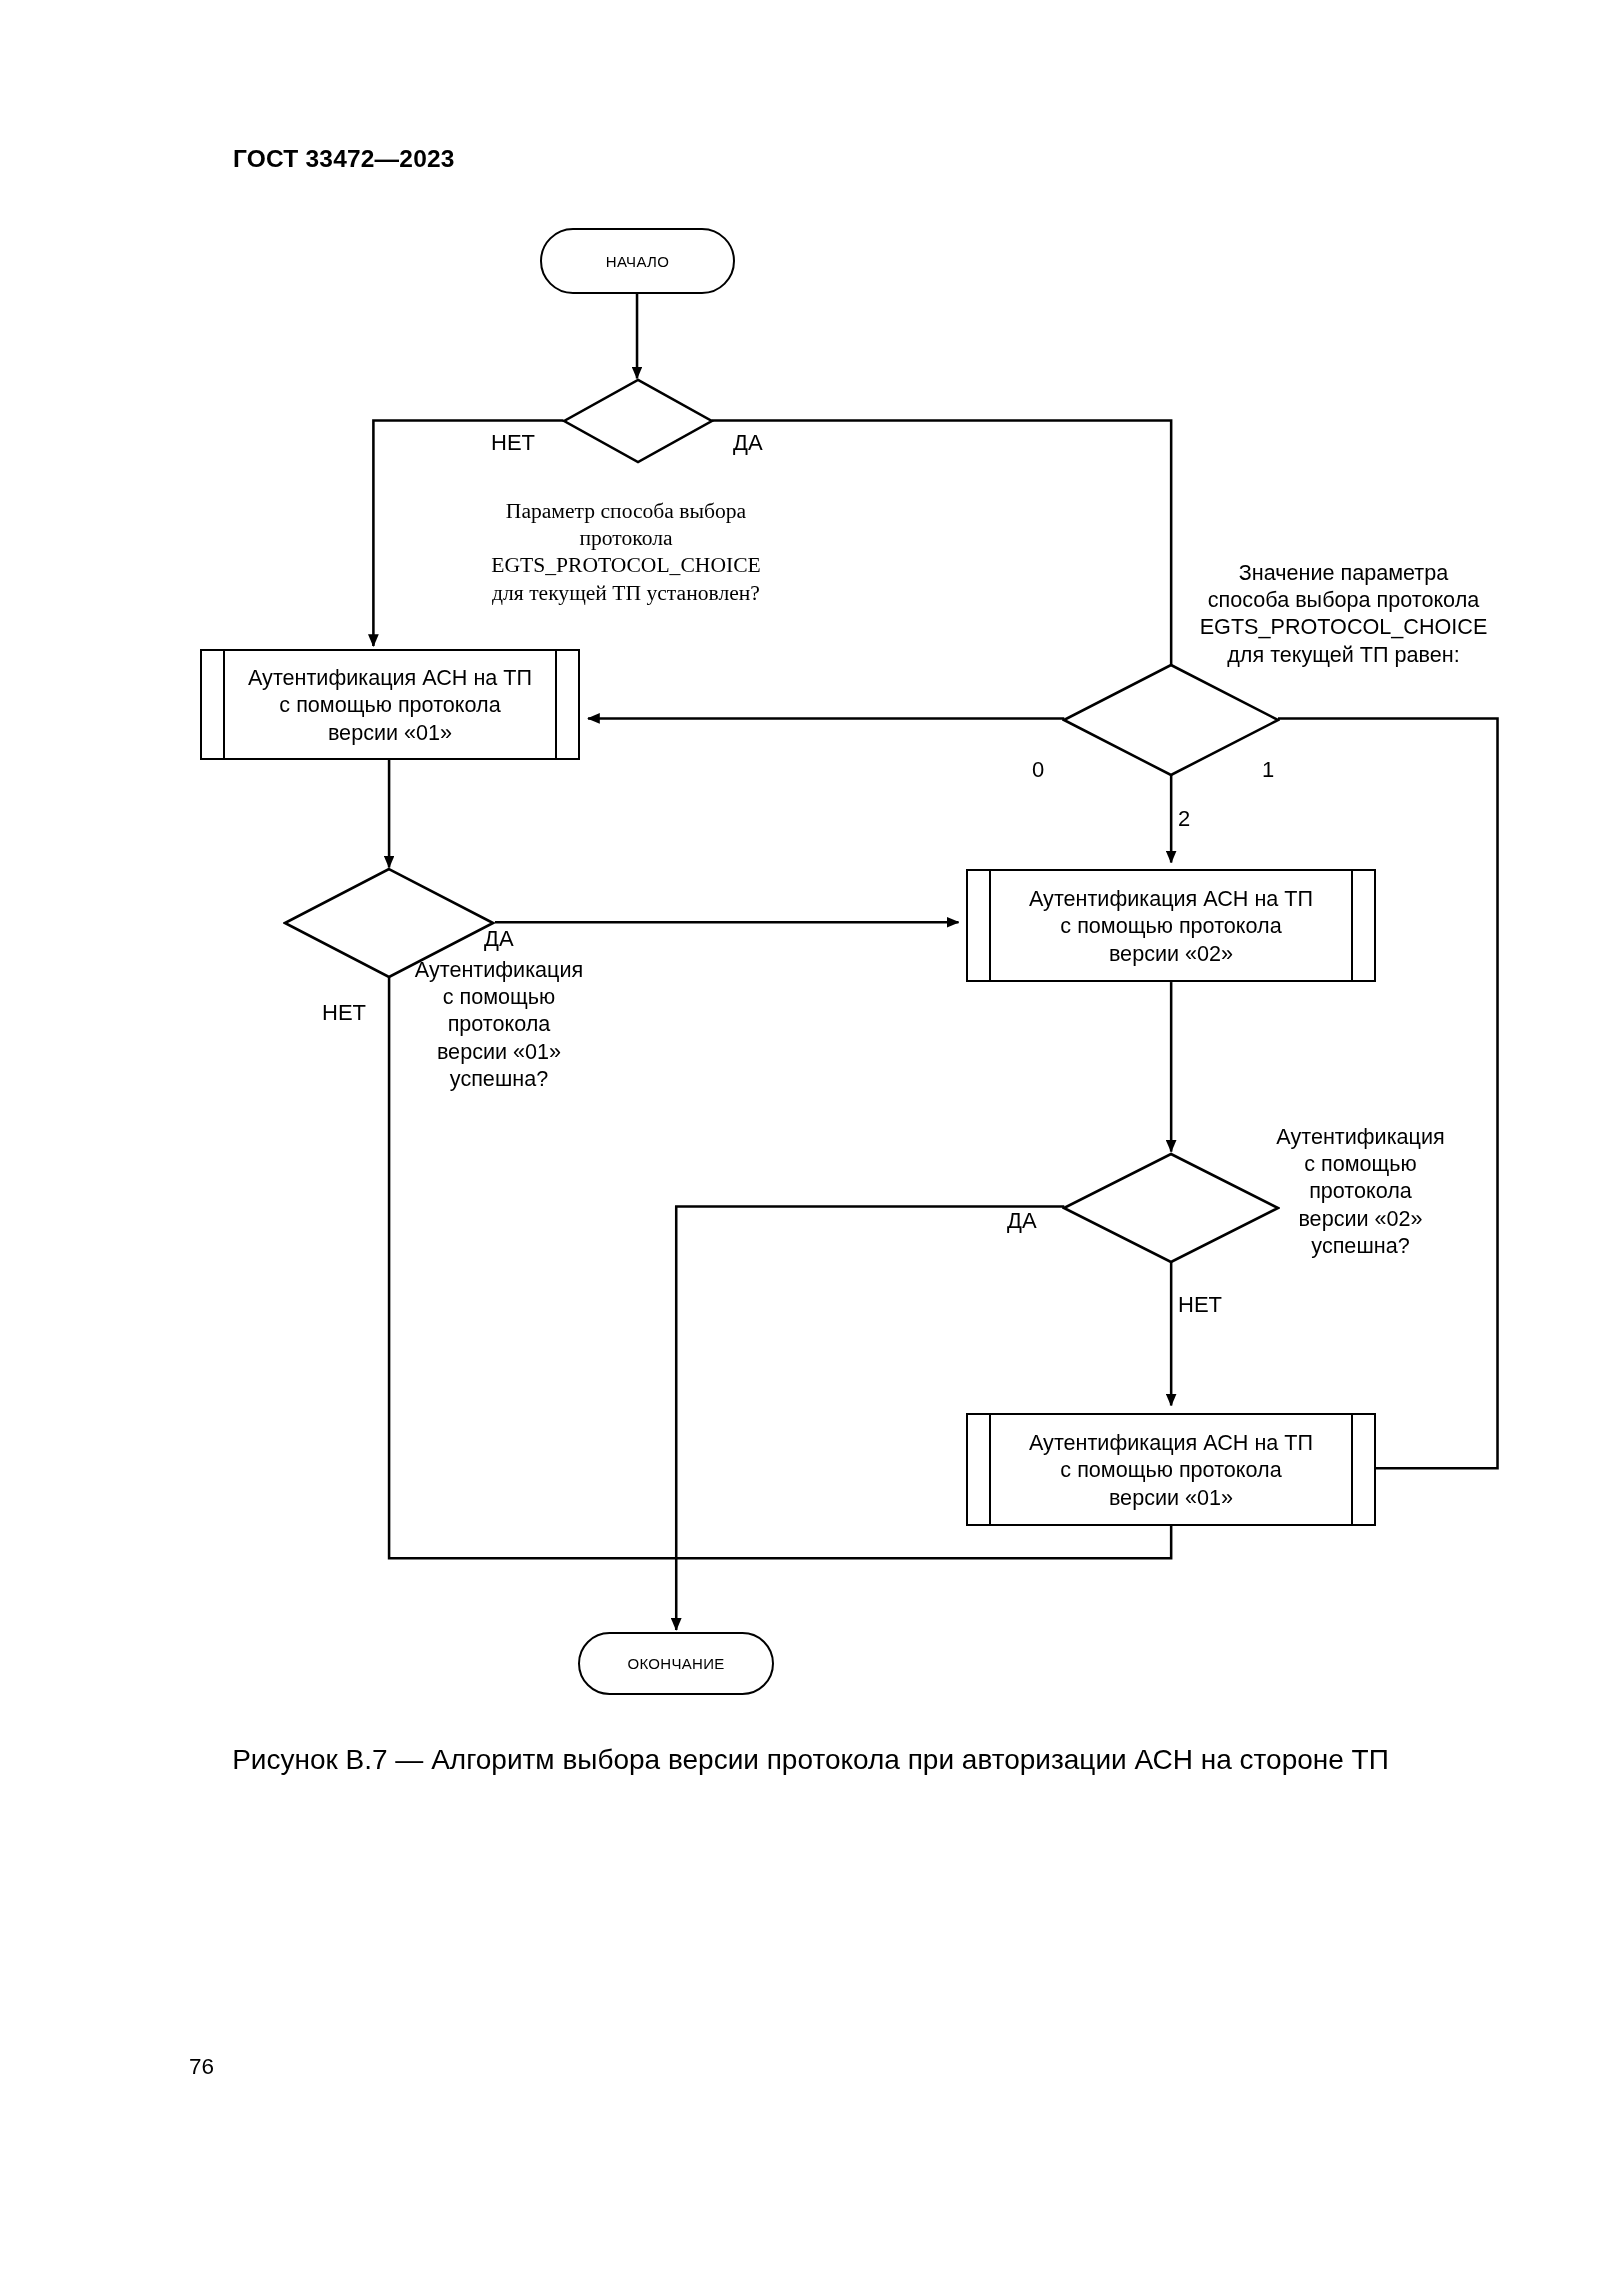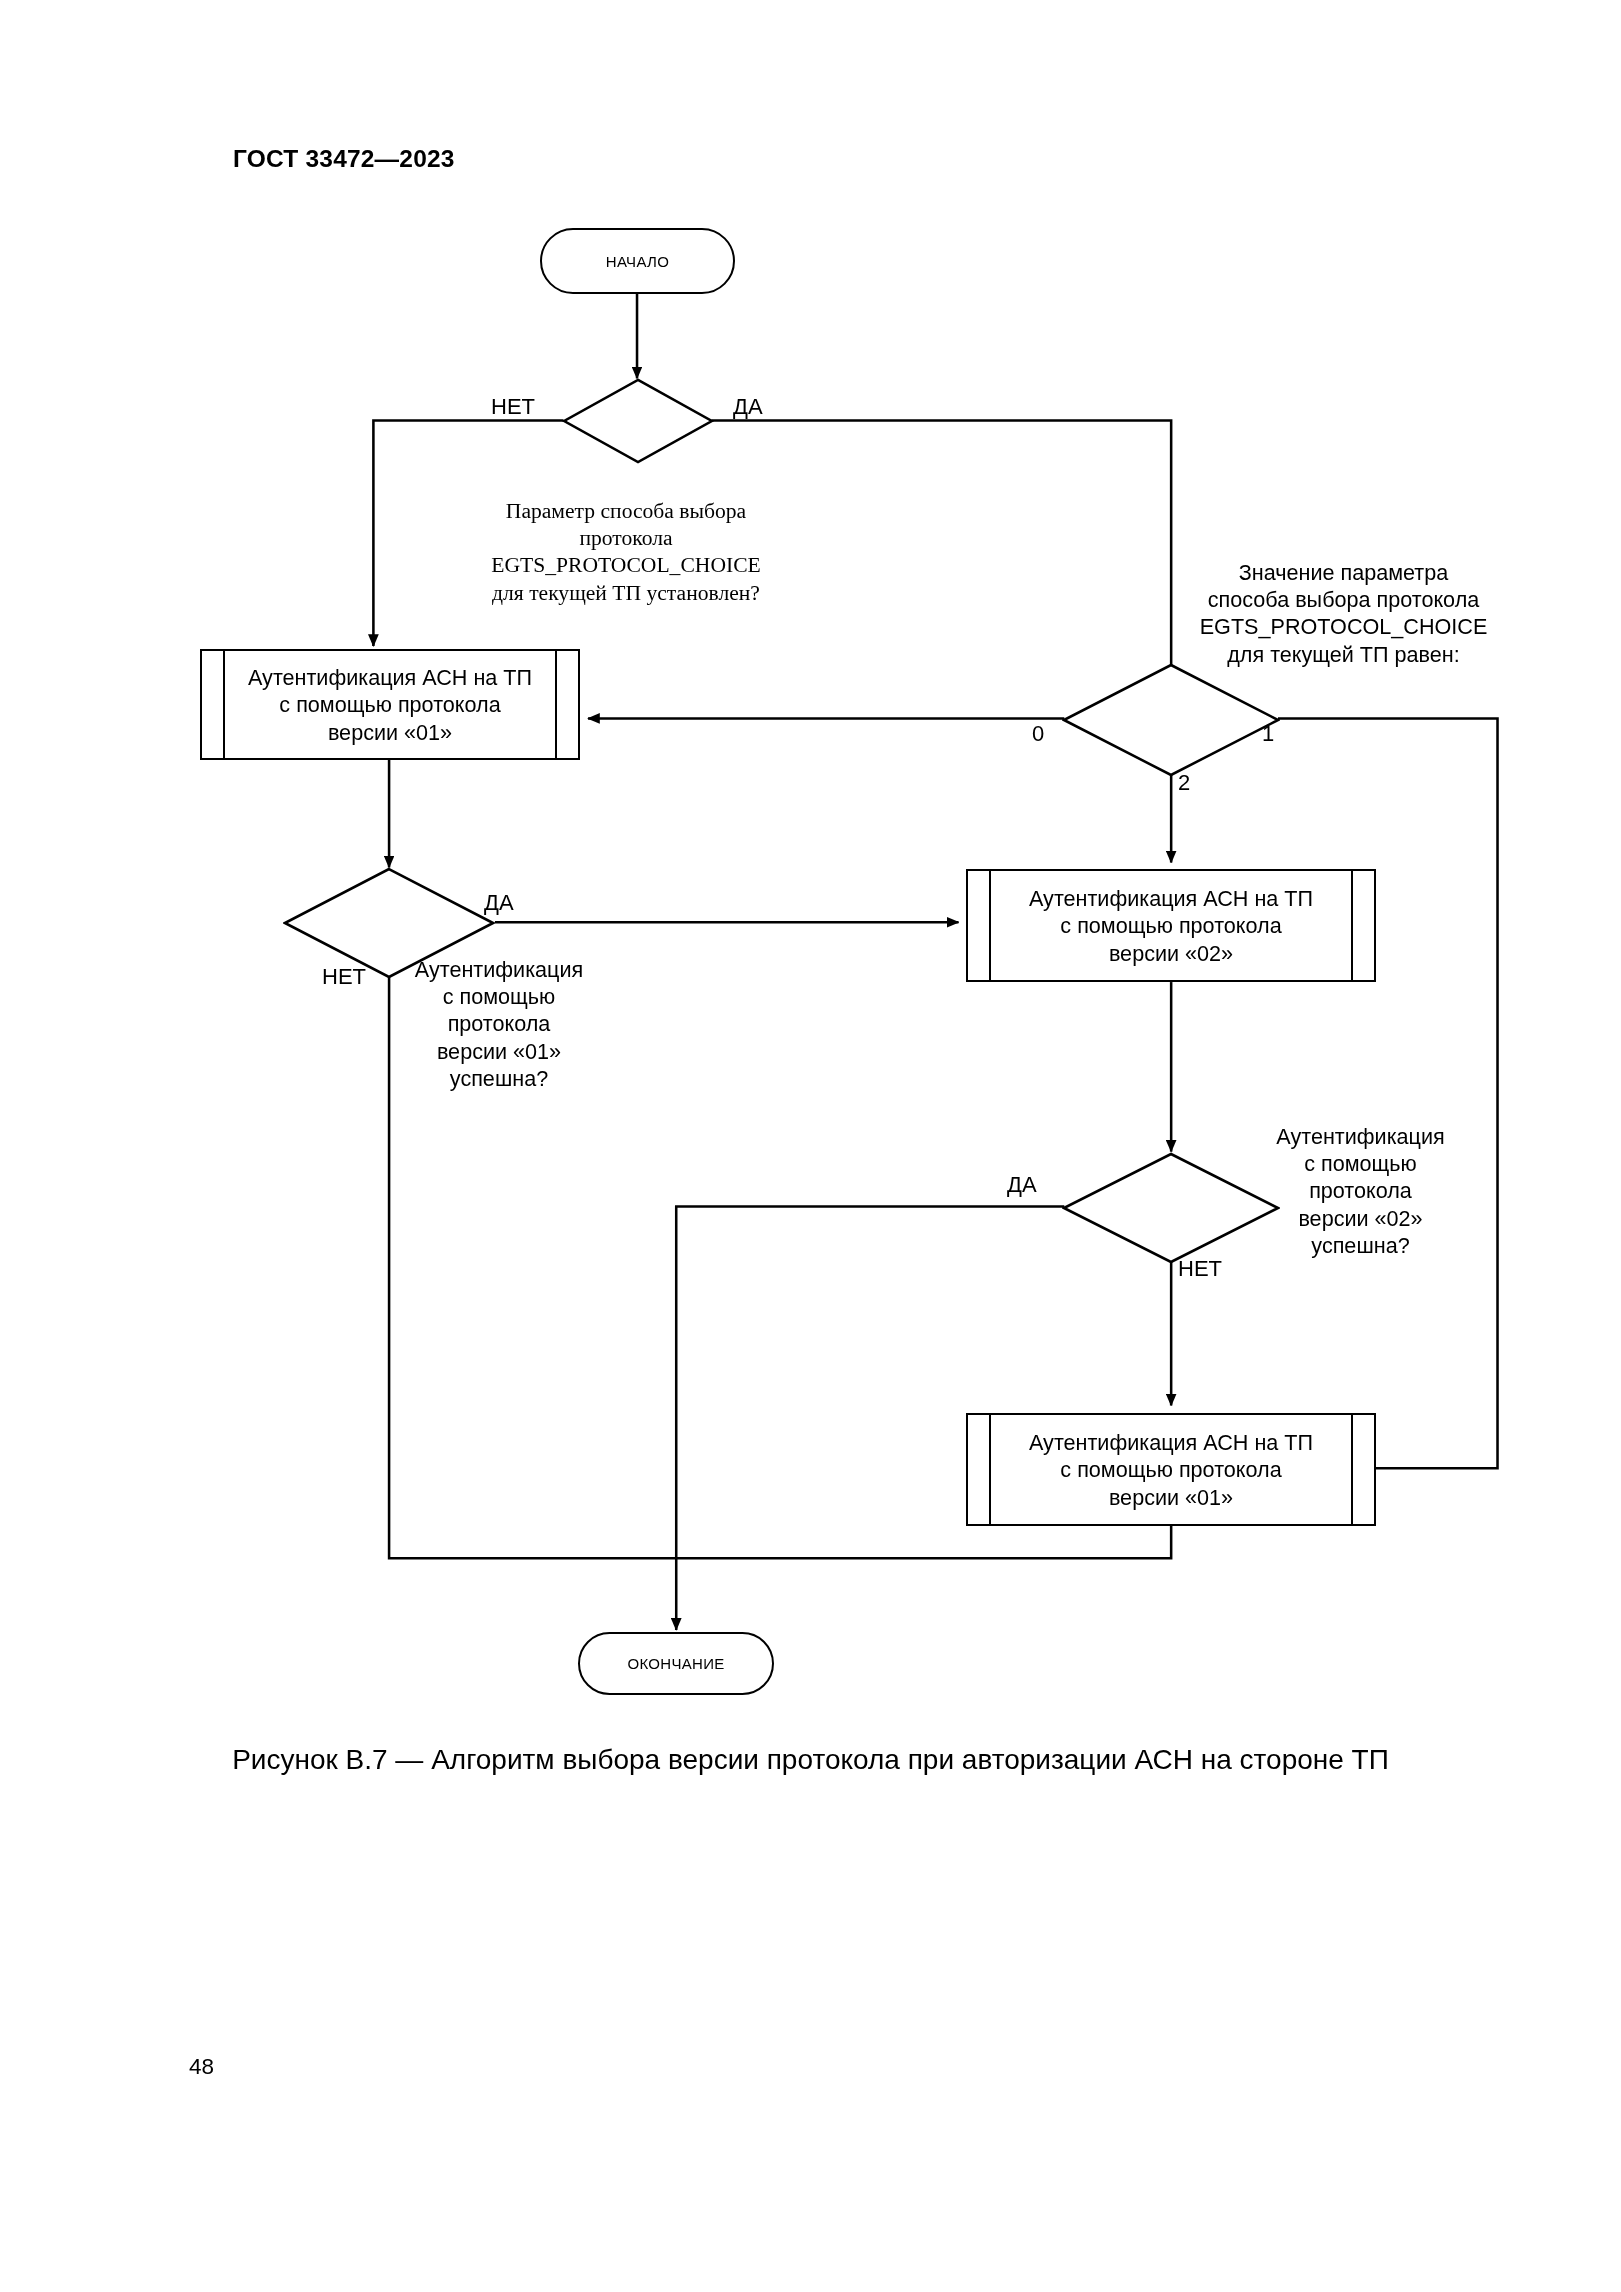--- a/index.html
+++ b/index.html
@@ -68,21 +68,21 @@
   
   .diamond{position:absolute;}
   .diamond svg{display:block;}
 
   
   .lbl{
     position:absolute;font-size:21.6px;line-height:1.26;white-space:pre-line;
   }
   .lbl.c{text-align:center;}
   .branch{
-    position:absolute;font-size:22px;
+    position:absolute;font-size:22px;margin-top:36px;
   }
 </style>
 </head>
 <body>
 
 <div class="page">
 
   <div class="doc-header">ГОСТ 33472—2023</div>
 
   <div class="chart">
@@ -205,16 +205,16 @@
     </div>
 
     <div class="terminator" style="left:578px;top:1632px;width:196px;height:63px;">
       <span>ОКОНЧАНИЕ</span>
     </div>
 
   </div>
 
   <div class="figure-caption">Рисунок В.7 — Алгоритм выбора версии протокола при авторизации АСН на стороне ТП</div>
 
-  <div class="page-number">48</div>
+  <div class="page-number">76</div>
 
 </div>
 
 
 </body></html>

